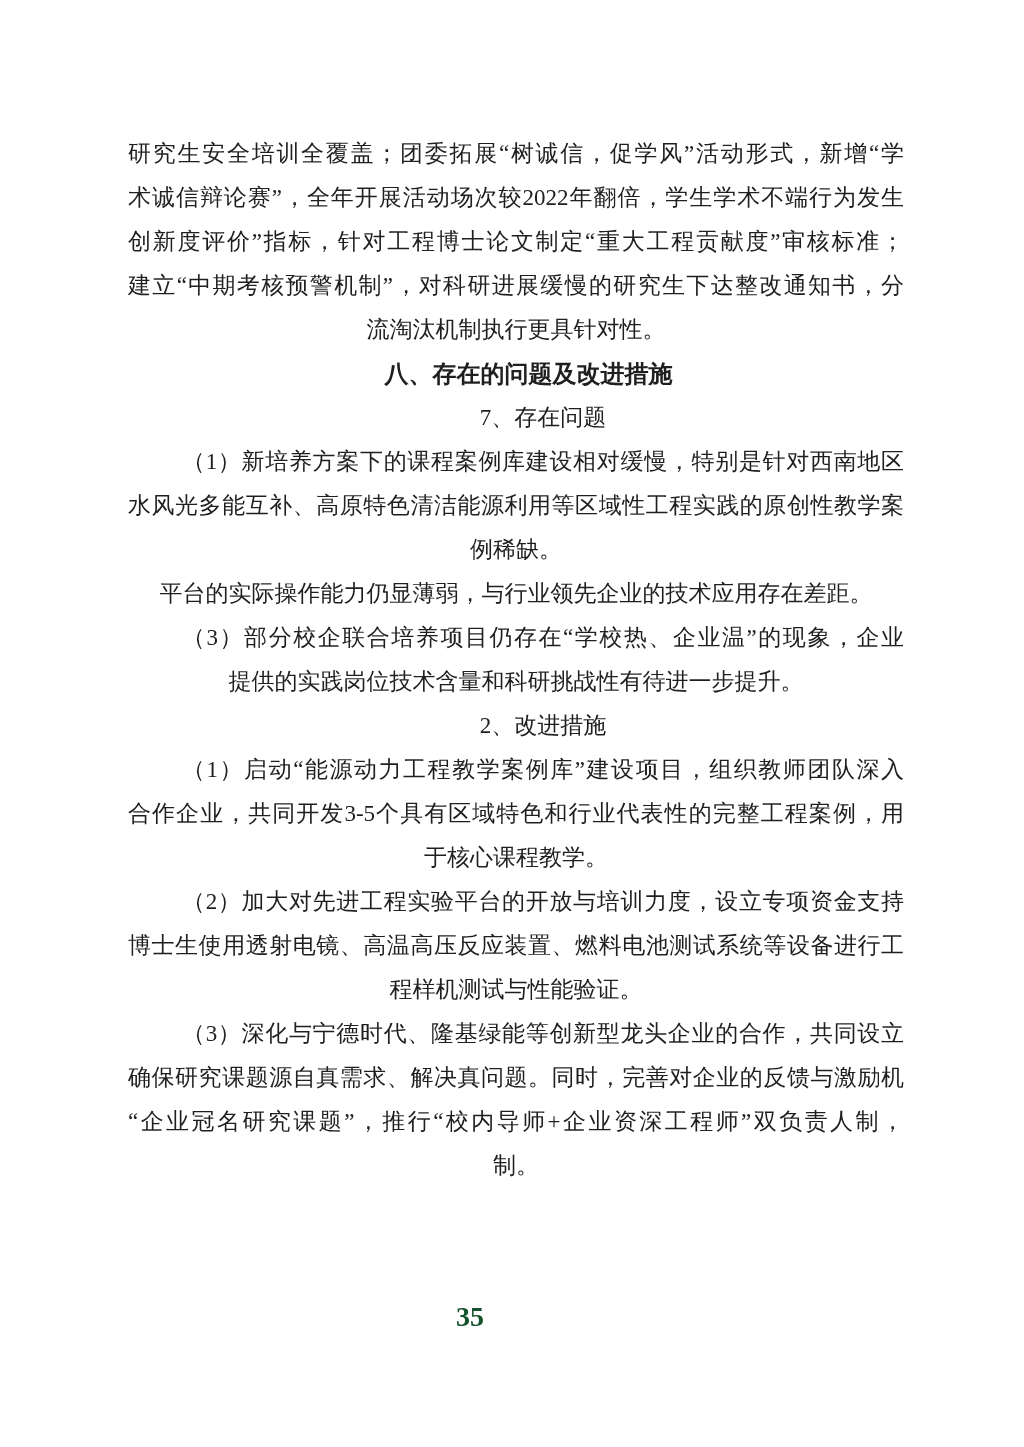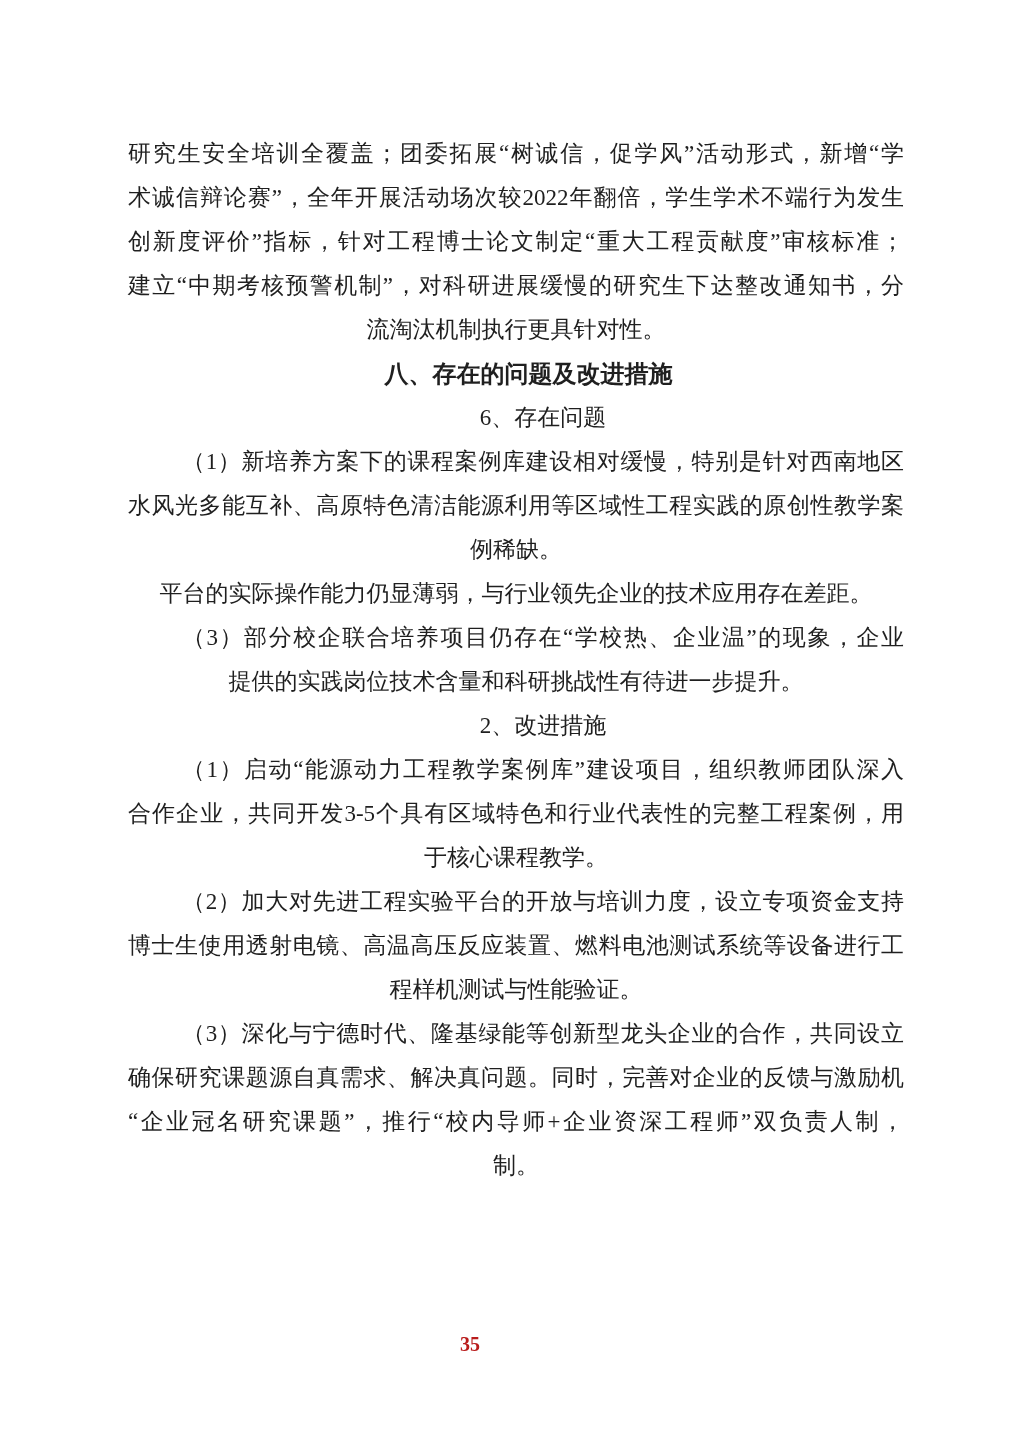--- a/index.html
+++ b/index.html
@@ -47,37 +47,36 @@
   }
   .page-number {
     position: absolute;
     left: 0;
     right: 0;
     top: 1303px;
     height: 28px;
     line-height: 28px;
     text-align: center;
     font-weight: bold;
-    font-size: 20px;
-    color: #b91c1c;
-    margin-top: 27px;
+    font-size: 28px;
+    color: #14532d;
   }
 </style>
 </head>
 <body>
 
 <div class="page">
   <div class="doc" id="document-body">
       <div class="line justify">研究生安全培训全覆盖；团委拓展“树诚信，促学风”活动形式，新增“学</div>
       <div class="line justify">术诚信辩论赛”，全年开展活动场次较2022年翻倍，学生学术不端行为发生</div>
       <div class="line justify">创新度评价”指标，针对工程博士论文制定“重大工程贡献度”审核标准；</div>
       <div class="line justify">建立“中期考核预警机制”，对科研进展缓慢的研究生下达整改通知书，分</div>
       <div class="line">流淘汰机制执行更具针对性。</div>
       <div class="line heading">八、存在的问题及改进措施</div>
-      <div class="line subheading">6、存在问题</div>
+      <div class="line subheading">7、存在问题</div>
       <div class="line justify indent">（1）新培养方案下的课程案例库建设相对缓慢，特别是针对西南地区</div>
       <div class="line justify">水风光多能互补、高原特色清洁能源利用等区域性工程实践的原创性教学案</div>
       <div class="line">例稀缺。</div>
       <div class="line">平台的实际操作能力仍显薄弱，与行业领先企业的技术应用存在差距。</div>
       <div class="line justify indent">（3）部分校企联合培养项目仍存在“学校热、企业温”的现象，企业</div>
       <div class="line">提供的实践岗位技术含量和科研挑战性有待进一步提升。</div>
       <div class="line subheading">2、改进措施</div>
       <div class="line justify indent">（1）启动“能源动力工程教学案例库”建设项目，组织教师团队深入</div>
       <div class="line justify">合作企业，共同开发3-5个具有区域特色和行业代表性的完整工程案例，用</div>
       <div class="line">于核心课程教学。</div>

